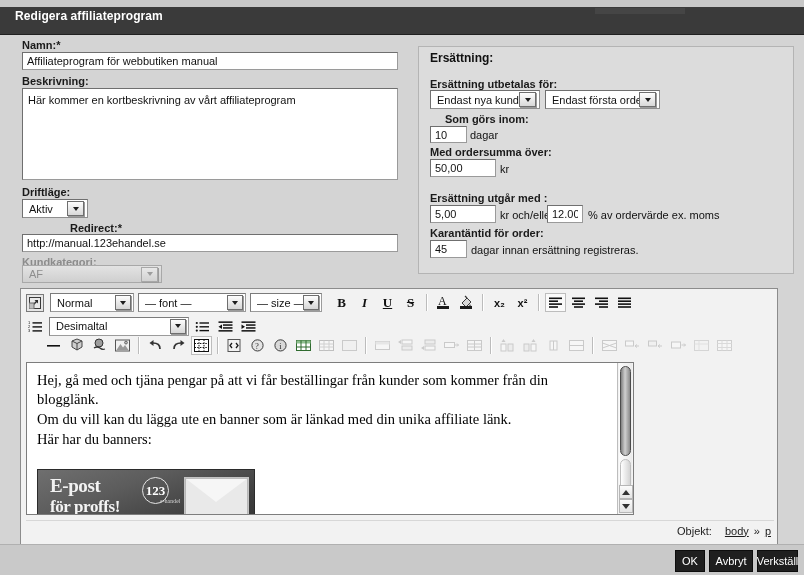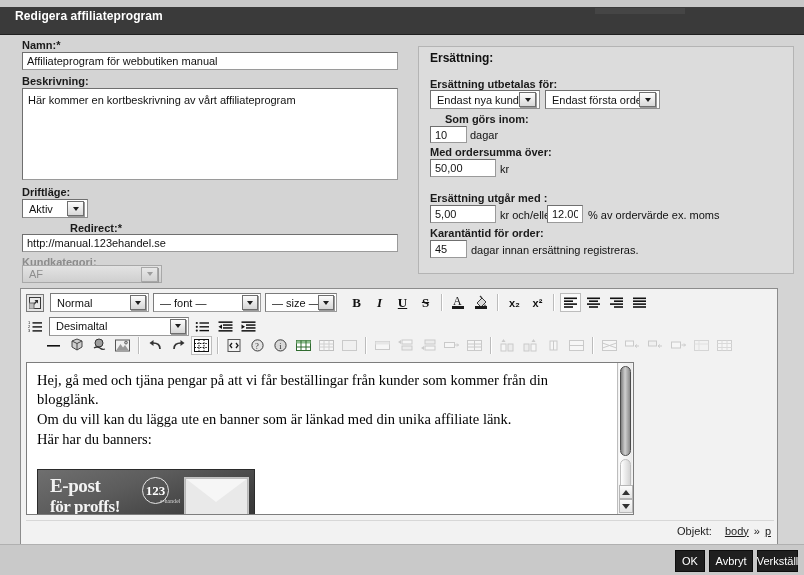--- a/index.html
+++ b/index.html
@@ -403,21 +403,21 @@
     <div class="tbrow r1">
       <div class="popbtn">
         <svg class="ico-svg" width="12" height="12" viewBox="0 0 12 12">
           <rect x="0.5" y="0.5" width="11" height="11" fill="#e9e9e9" stroke="#3a3a3a"></rect>
           <path d="M3 9 L8.5 3.5" stroke="#2b2b2b" stroke-width="1.4"></path>
           <path d="M5.5 3 L9 3 L9 6.5 Z" fill="#2b2b2b"></path>
           <rect x="0" y="6" width="5" height="6" fill="#bdbdbd" stroke="#6a6a6a"></rect>
         </svg>
       </div>
 
-      <div class="tb-sel" style="width:99px;">
+      <div class="tb-sel" style="width:84px;">
         <span class="sel-label">Normal</span>
         <span class="arrowbox">
             <i></i>
           </span>
       </div>
       <div class="tb-sel" style="width:108px;">
         <span class="sel-label">— font —</span>
         <span class="arrowbox">
             <i></i>
           </span>

